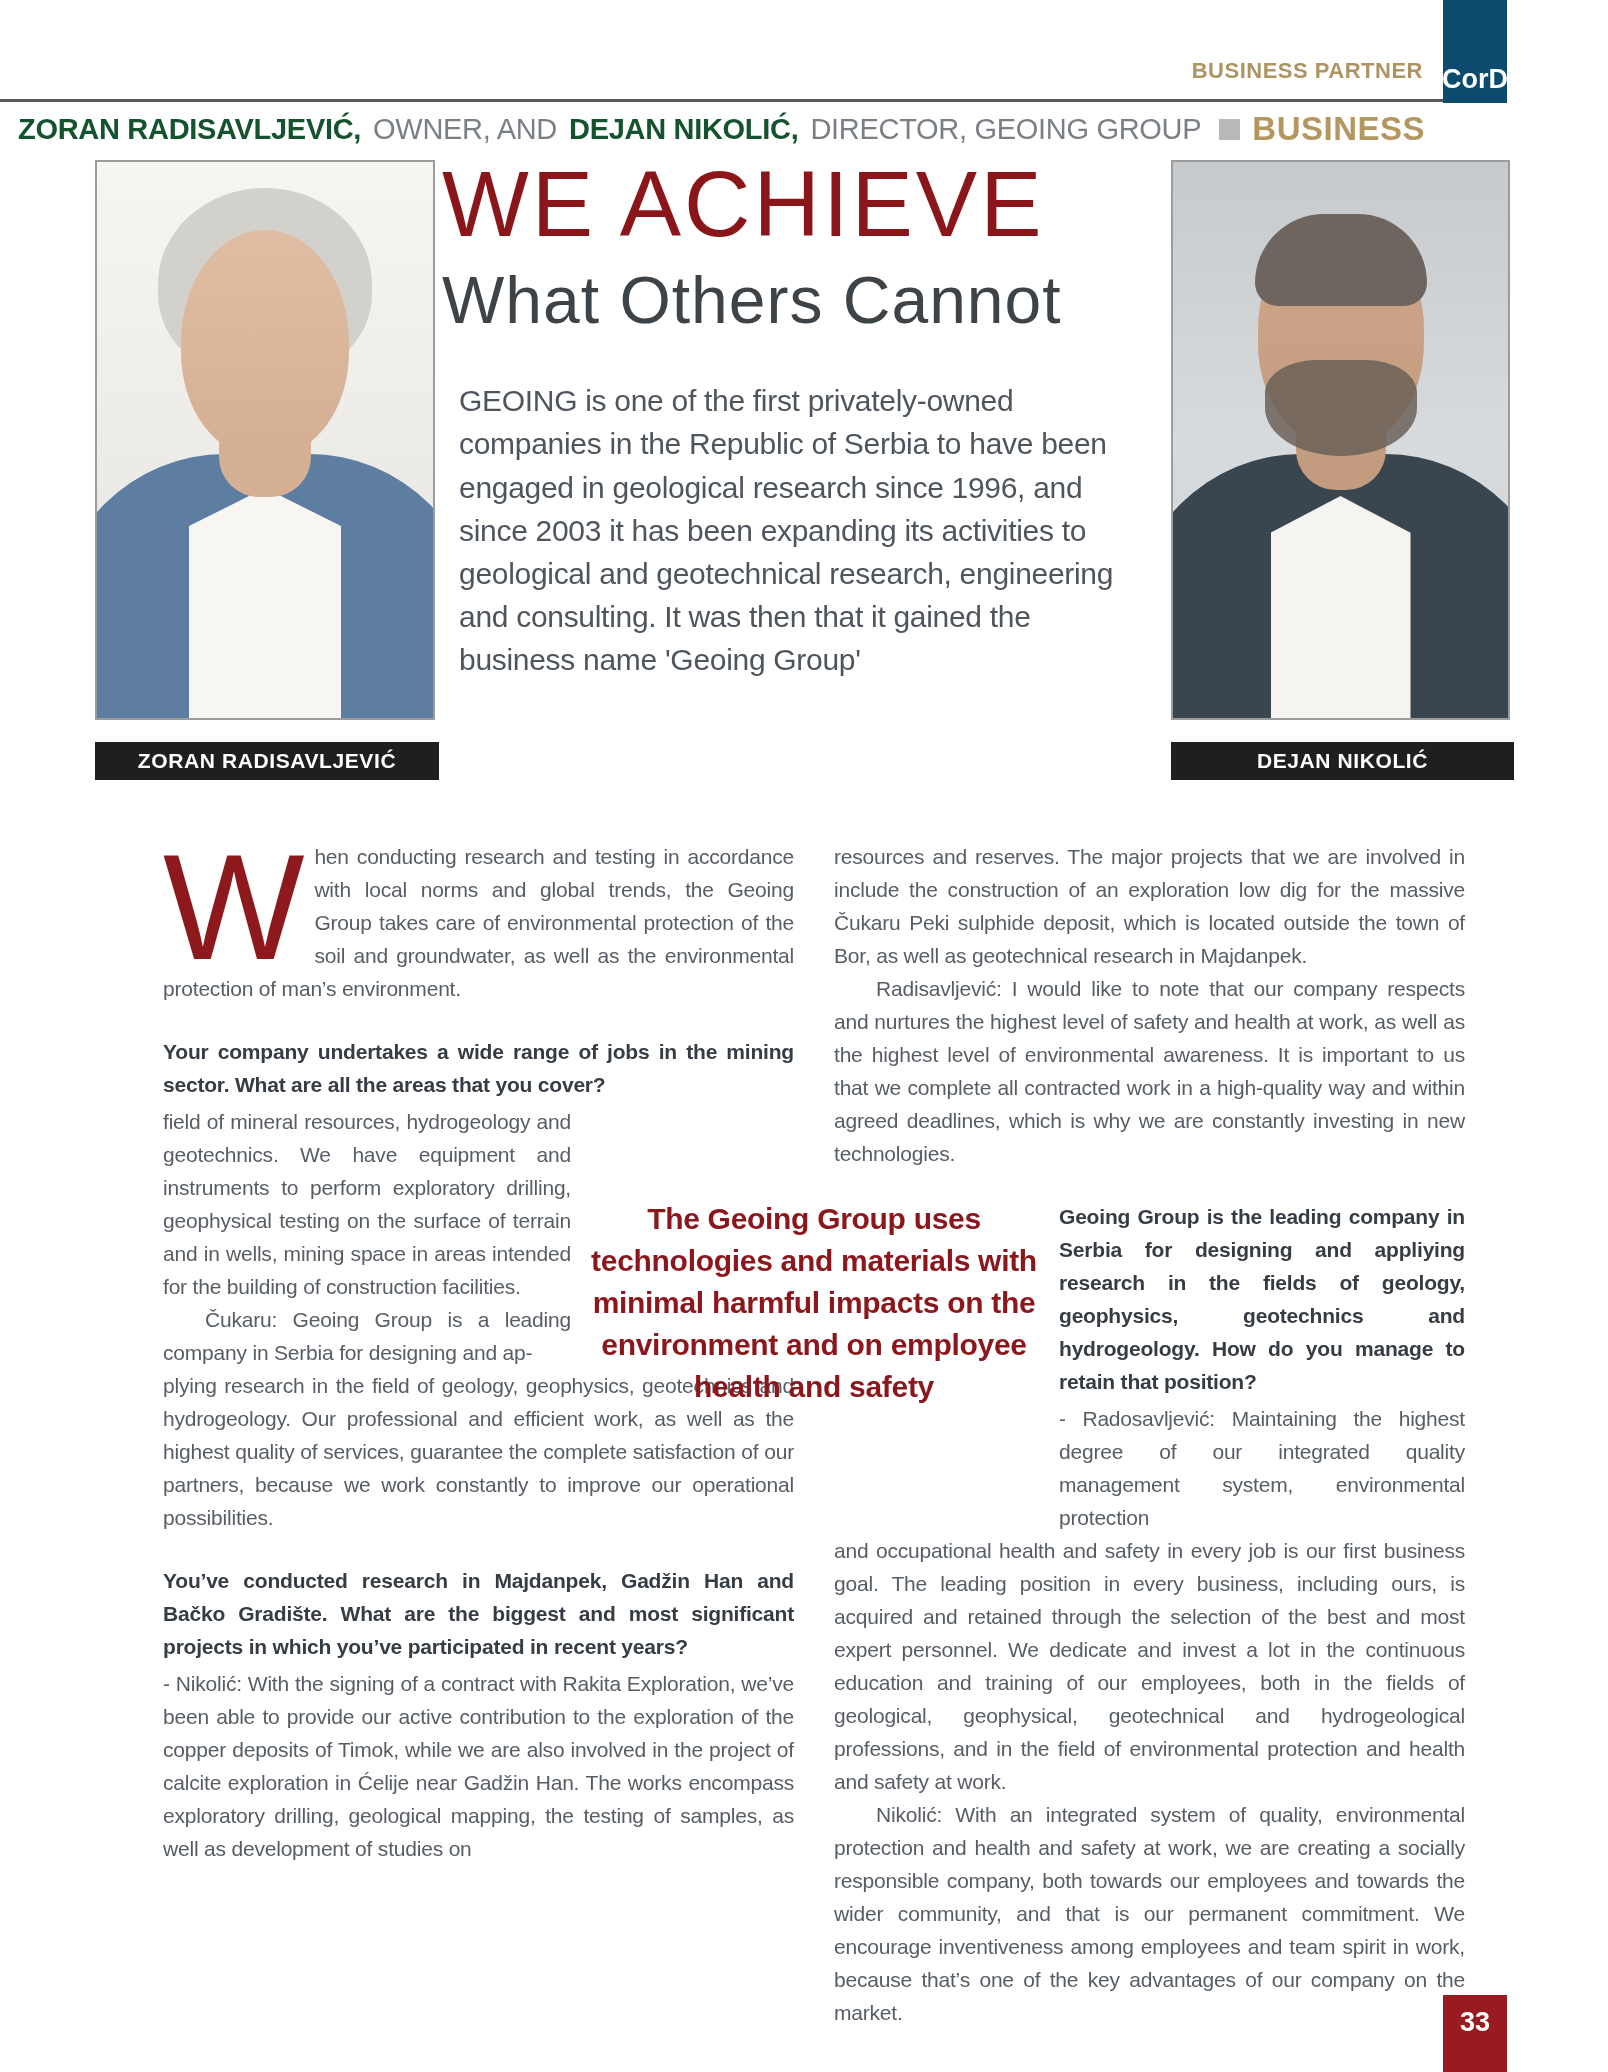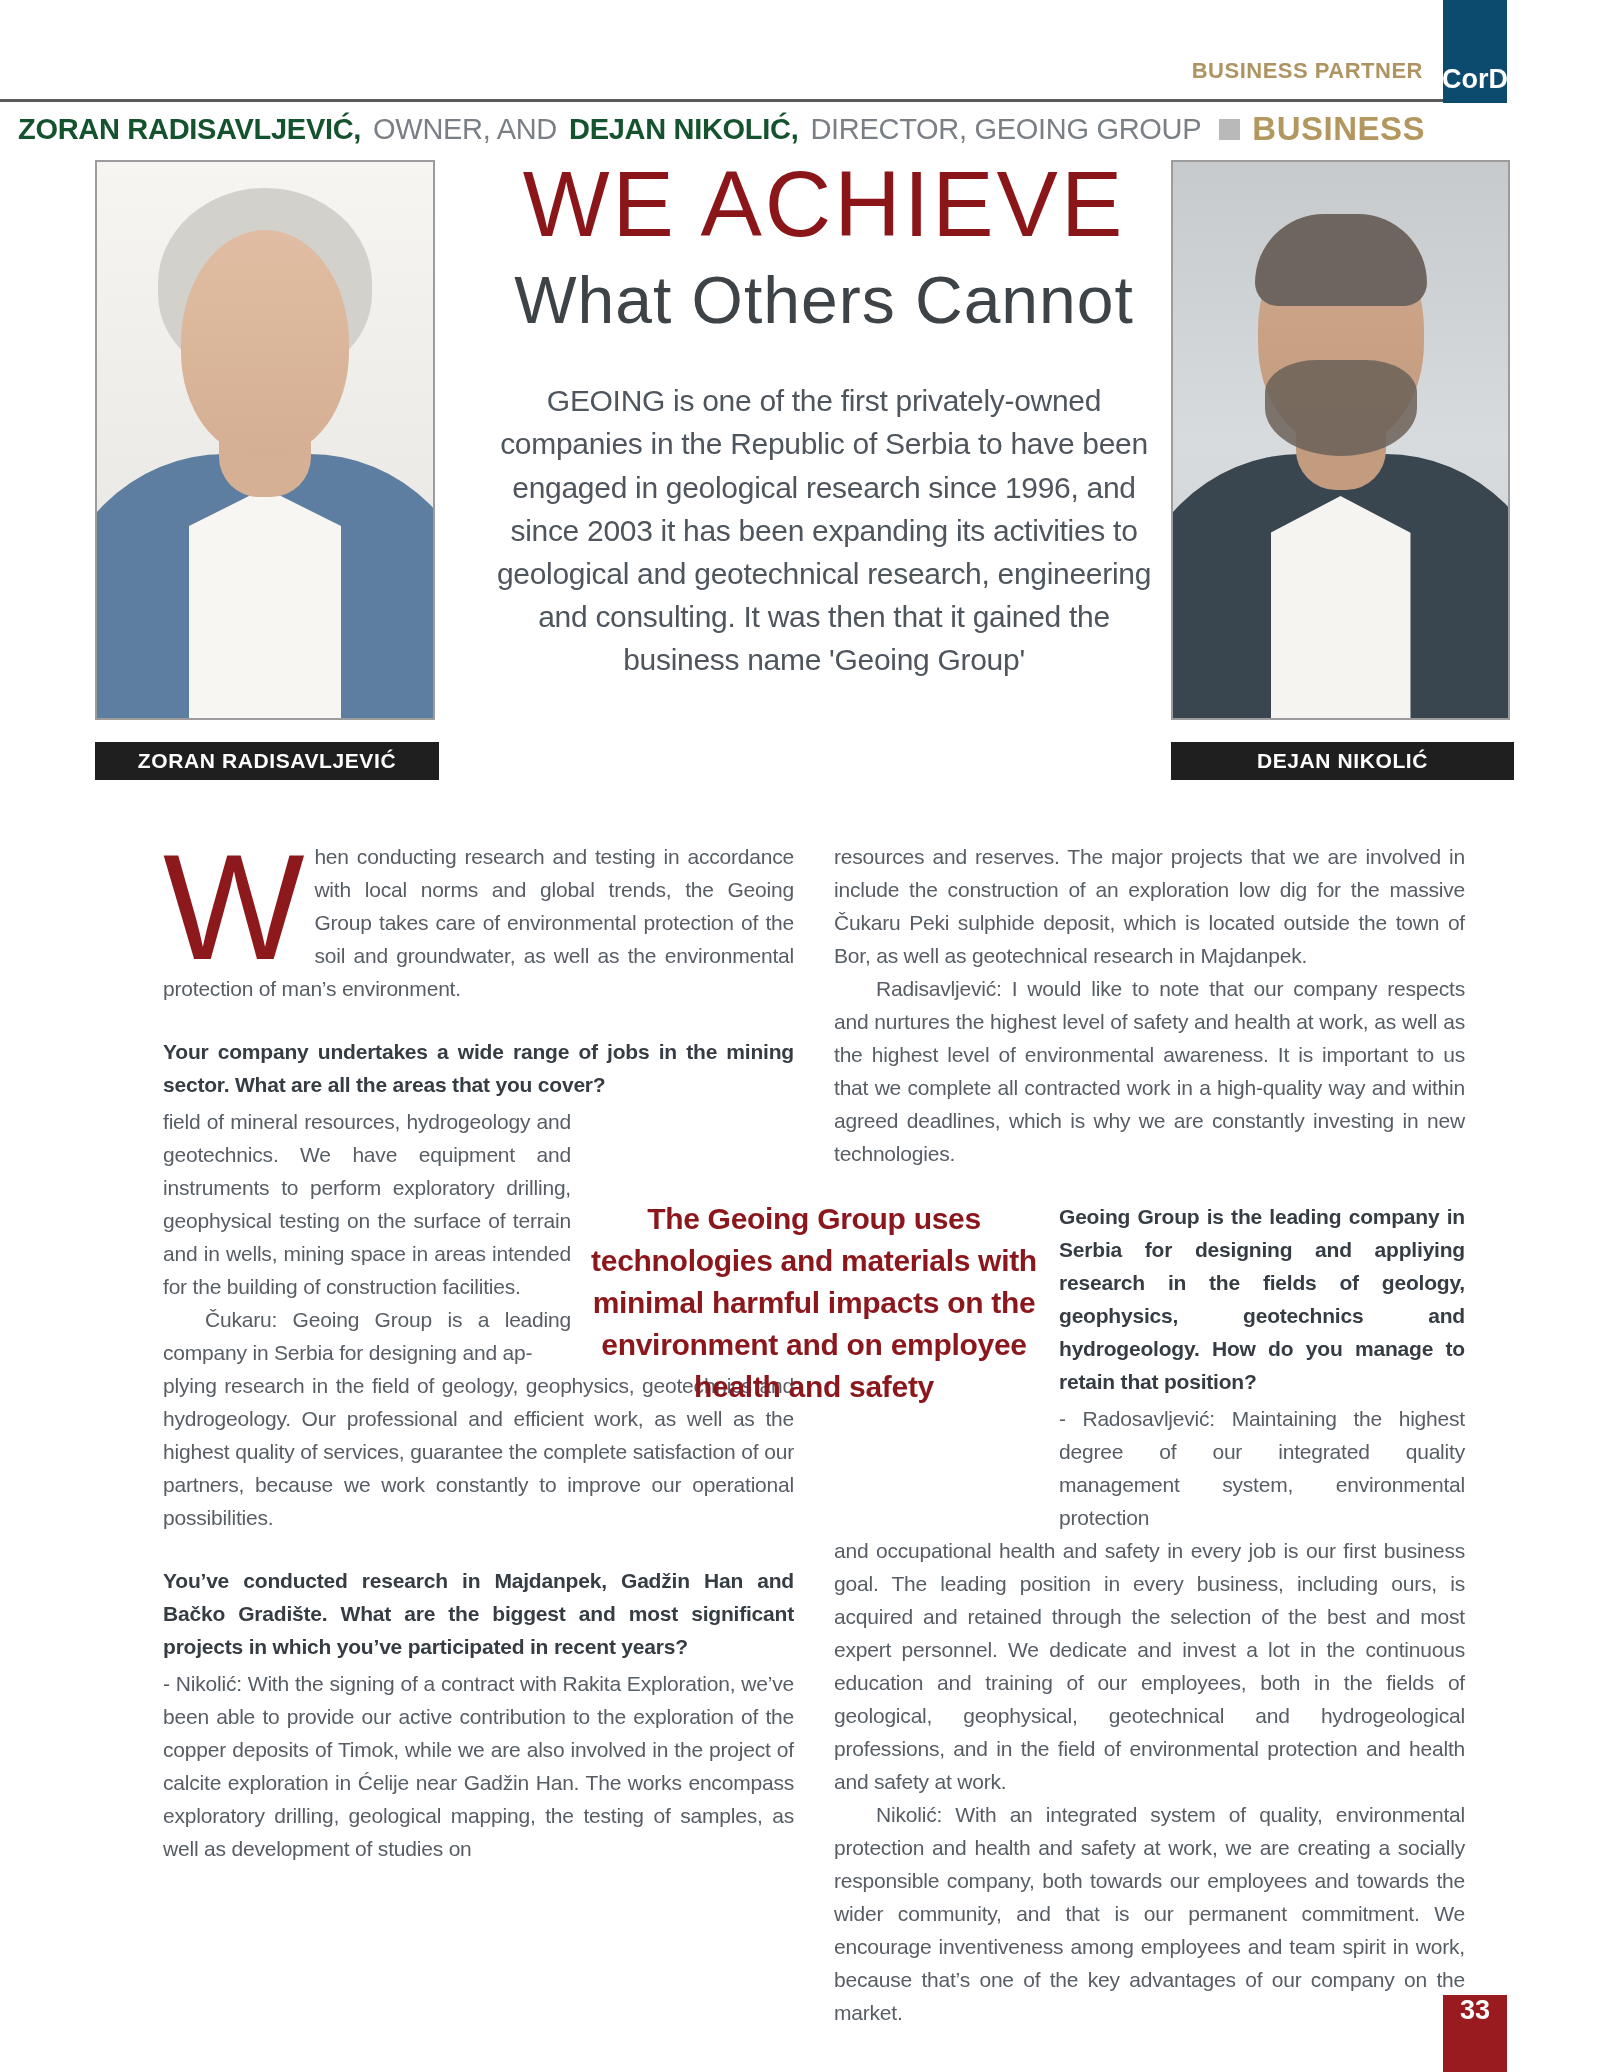--- a/index.html
+++ b/index.html
@@ -62,21 +62,21 @@
 
   .caption {
     position:absolute; height:38px; background:#1f1f1f; color:#ffffff;
     display:flex; align-items:center; justify-content:center;
     font-size:21px; font-weight:bold; letter-spacing:0.6px;
   }
   .caption-left  { left:95px;  top:742px; width:344px; }
   .caption-right { left:1171px; top:742px; width:343px; }
 
   
-  .center-col { position:absolute; left:461px; top:158px; width:726px; text-align:center; }
+  .center-col { position:absolute; left:442px; top:158px; width:726px; }
   .title1 { font-size:92px; font-weight:400; color:#8b161a; letter-spacing:3px; line-height:1.0; }
   .title2 { font-size:66px; font-weight:400; color:#3e4347; letter-spacing:1px; margin-top:16px; line-height:1.05; }
   .lead   { margin:44px auto 0; width:692px; font-size:30px; line-height:1.44; color:#4e555d; letter-spacing:-0.3px; }
 
   
   .body { position:absolute; left:163px; top:840px; width:1302px; }
   .cols { display:flex; gap:40px; }
   .col  { width:631px; font-size:21px; line-height:33px; color:#575d64; text-align:justify; letter-spacing:-0.2px; }
   .col p { margin:0; }
   .q { font-weight:bold; color:#363c43; margin:30px 0 4px 0 !important; }
@@ -90,21 +90,21 @@
   .pullquote {
     position:absolute; left:50%; transform:translateX(-50%); top:358px; width:466px;
     text-align:center; font-weight:bold; font-size:30px; line-height:42px; color:#8b171c;
     letter-spacing:-0.3px;
   }
 
   
   .pagenum-box {
     position:absolute; left:1443px; top:1995px; width:64px; height:77px;
     background:#9a1b1f; color:#ffffff; font-size:27px; font-weight:bold;
-    display:flex; justify-content:center; align-items:flex-start; 
+    display:flex; justify-content:center; align-items:flex-start; padding-top:12px;
   }
 </style>
 </head>
 <body>
 
 <div class="page">
 
   <span class="partner-label">BUSINESS PARTNER</span>
   <div class="cord-box">
     <span>CorD</span>

